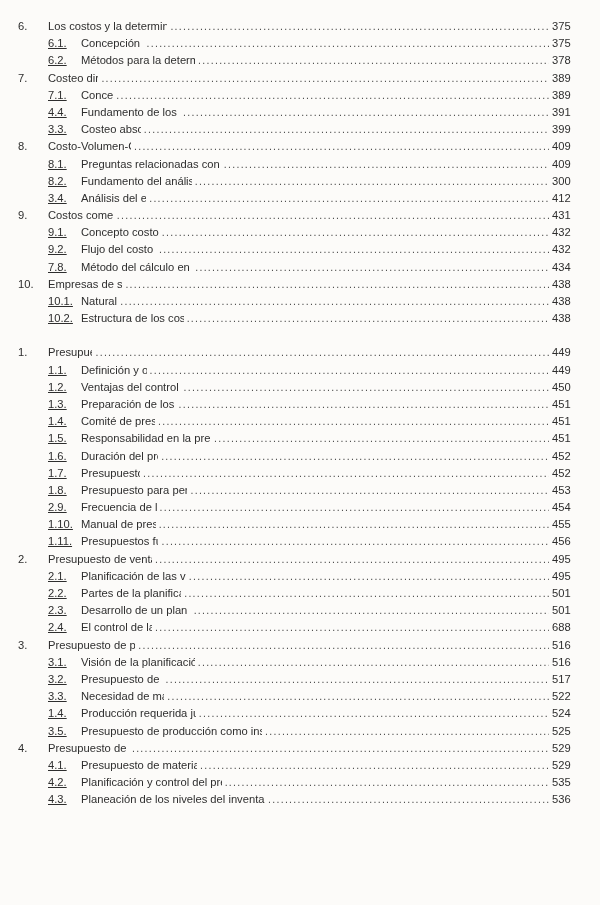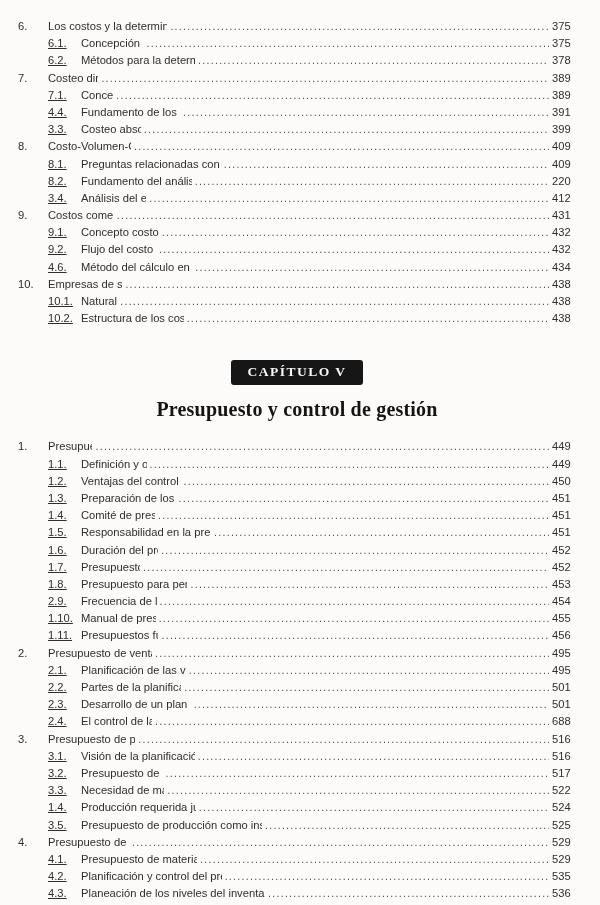--- a/index.html
+++ b/index.html
@@ -143,21 +143,21 @@
     <span class="num">8.1.</span>
     <span class="label">Preguntas relacionadas con el costo-volumen-ganancia</span>
     <span class="leader"></span>
     <span class="pageno">409</span>
   </div>
 
   <div class="toc-row level-1">
     <span class="num">8.2.</span>
     <span class="label">Fundamento del análisis de contribución</span>
     <span class="leader"></span>
-    <span class="pageno">220</span>
+    <span class="pageno">300</span>
   </div>
 
   <div class="toc-row level-1">
     <span class="num">3.4.</span>
     <span class="label">Análisis del equilibrio</span>
     <span class="leader"></span>
     <span class="pageno">412</span>
   </div>
 
   <div class="toc-row level-0">
@@ -175,21 +175,21 @@
   </div>
 
   <div class="toc-row level-1">
     <span class="num">9.2.</span>
     <span class="label">Flujo del costo comercial</span>
     <span class="leader"></span>
     <span class="pageno">432</span>
   </div>
 
   <div class="toc-row level-1">
-    <span class="num">4.6.</span>
+    <span class="num">7.8.</span>
     <span class="label">Método del cálculo en el costo comercial</span>
     <span class="leader"></span>
     <span class="pageno">434</span>
   </div>
 
   <div class="toc-row level-0">
     <span class="num">10.</span>
     <span class="label">Empresas de servicios</span>
     <span class="leader"></span>
     <span class="pageno">438</span>
@@ -203,24 +203,20 @@
   </div>
 
   <div class="toc-row level-1">
     <span class="num">10.2.</span>
     <span class="label">Estructura de los costos de servicios</span>
     <span class="leader"></span>
     <span class="pageno">438</span>
   </div>
 </div>
 
-  <div class="chapter-block">
-    <div class="badge">CAPÍTULO V</div>
-    <h1 class="chapter-title">Presupuesto y control de gestión</h1>
-  </div>
 
   <div class="toc toc-bottom">
   <div class="toc-row level-0">
     <span class="num">1.</span>
     <span class="label">Presupuesto</span>
     <span class="leader"></span>
     <span class="pageno">449</span>
   </div>
 
   <div class="toc-row level-1">

